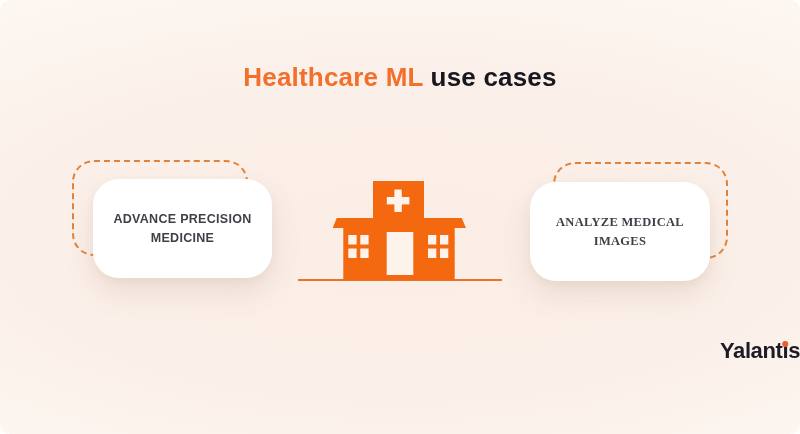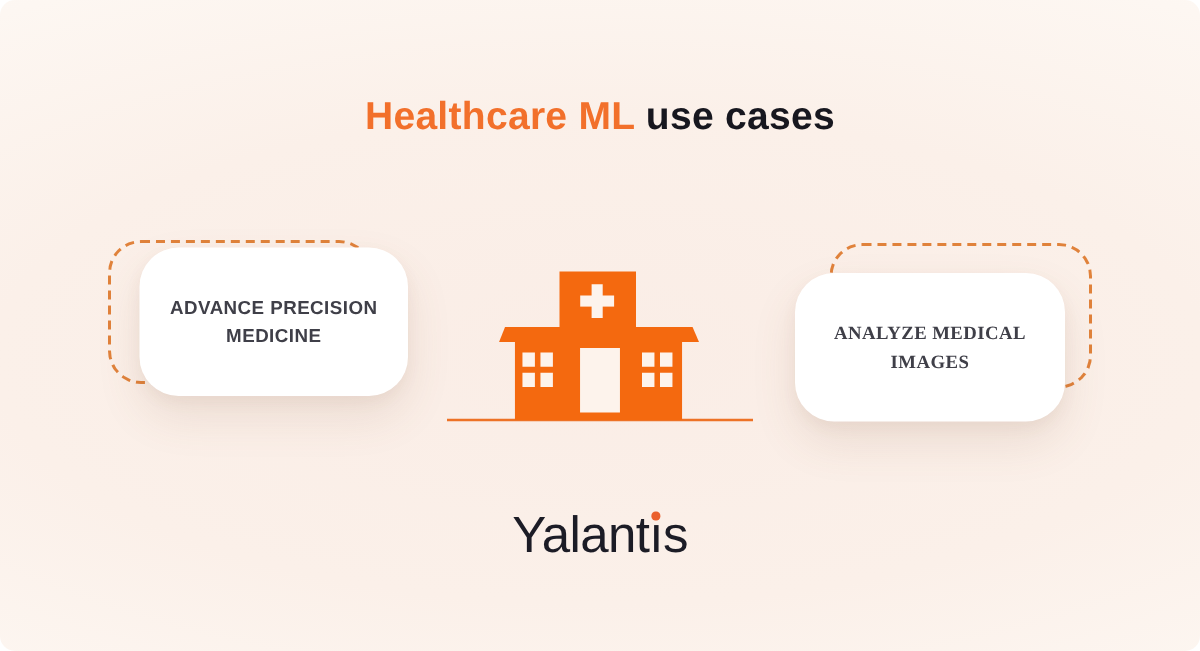--- a/index.html
+++ b/index.html
@@ -44,21 +44,21 @@
 
   .card {
     position: absolute;
     background: #FFFFFF;
     border-radius: 26px;
     box-shadow: 0 14px 30px rgba(130, 90, 60, 0.12), 0 4px 10px rgba(130, 90, 60, 0.06);
     display: flex;
     align-items: center;
     justify-content: center;
   }
-  .card.left  { left: 93px;  top: 165px; width: 179px; height: 99px; }
+  .card.left  { left: 93px;  top: 179px; width: 179px; height: 99px; }
   .card.right { left: 530px; top: 182px; width: 180px; height: 99px; font-family: Liberation Serif, serif; }
 
   .card .label {
     width: 150px;
     text-align: center;
     font-size: 12.5px;
     line-height: 19px;
     font-weight: 600;
     letter-spacing: 0.3px;
     color: #3F3F48;
@@ -73,23 +73,23 @@
     width: 208px;
     height: 110px;
   }
 
   
   .logo {
     position: absolute;
     top: 338px;
     left: 0;
     width: 100%;
-    text-align: center;
-    font-size: 34px;
-    font-weight: 400;
+    text-align: right;
+    font-size: 22px;
+    font-weight: 700;
     letter-spacing: -0.4px;
     color: #1C1C26;
     white-space: nowrap;
   }
   .logo-i { position: relative; display: inline-block; }
   .logo-i .dot {
     position: absolute;
     top: 3px;
     left: 50%;
     transform: translateX(-50%);

